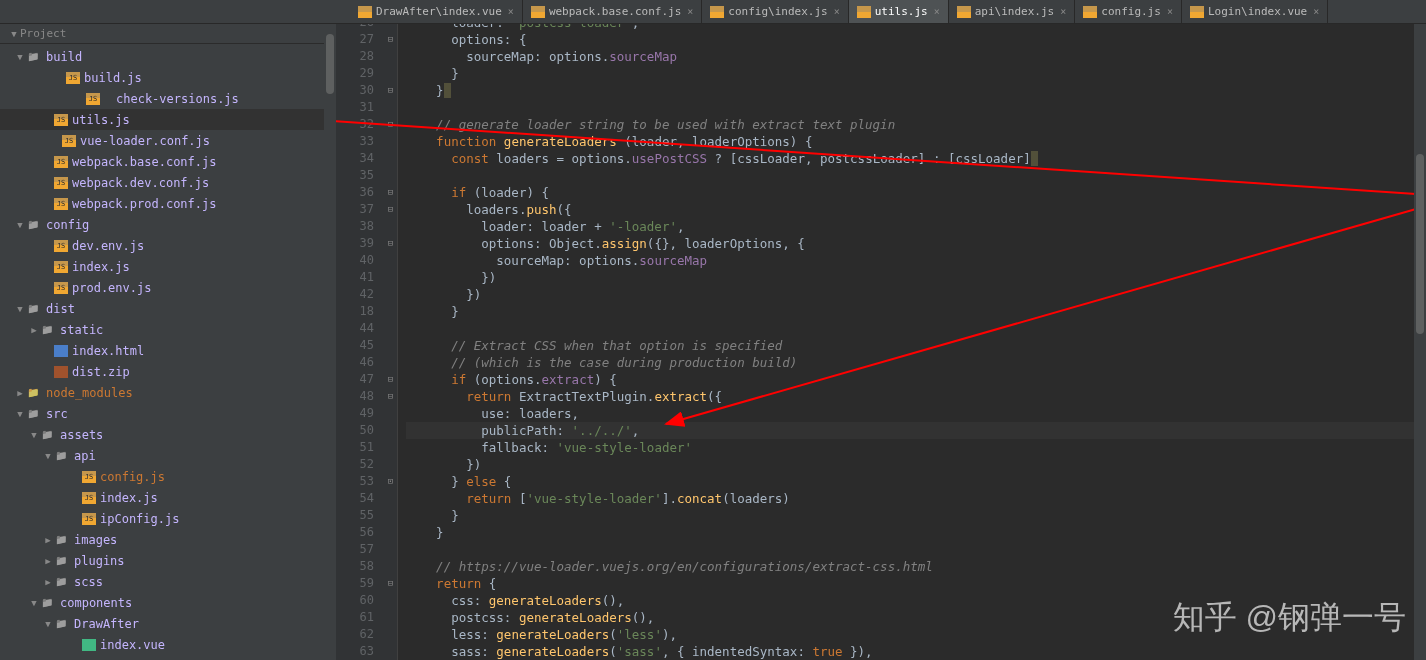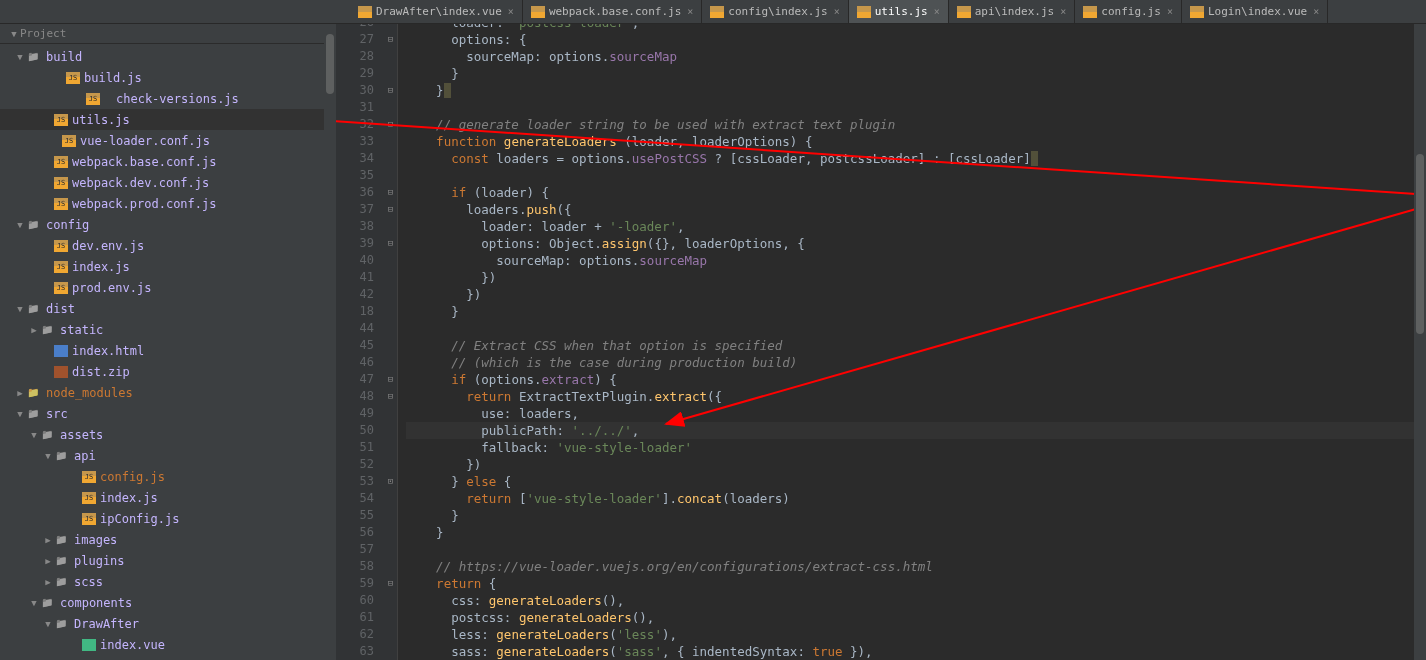--- a/index.html
+++ b/index.html
@@ -498,17 +498,18 @@
     <svg class="arrow" style="left:0; top:0;" width="1090" height="660">
       <defs>
         <marker id="ah1" markerWidth="10" markerHeight="8" refX="9" refY="4" orient="auto">
           <polygon points="0 0, 10 4, 0 8" fill="#ff0000"></polygon>
         </marker>
       </defs>
       <line x1="1080" y1="170" x2="-180" y2="85" stroke="#ff0000" stroke-width="2" marker-end="url(#ah1)"></line>
       <line x1="1080" y1="185" x2="330" y2="400" stroke="#ff0000" stroke-width="2" marker-end="url(#ah1)"></line>
     </svg>
 
+    <div class="watermark">知乎 @钢弹一号</div>
     <div class="scrollbar-track">
       <div class="scrollbar-thumb" style="top:130px; height:180px;"></div>
     </div>
   </div>
 </div>
 
 </body></html>

